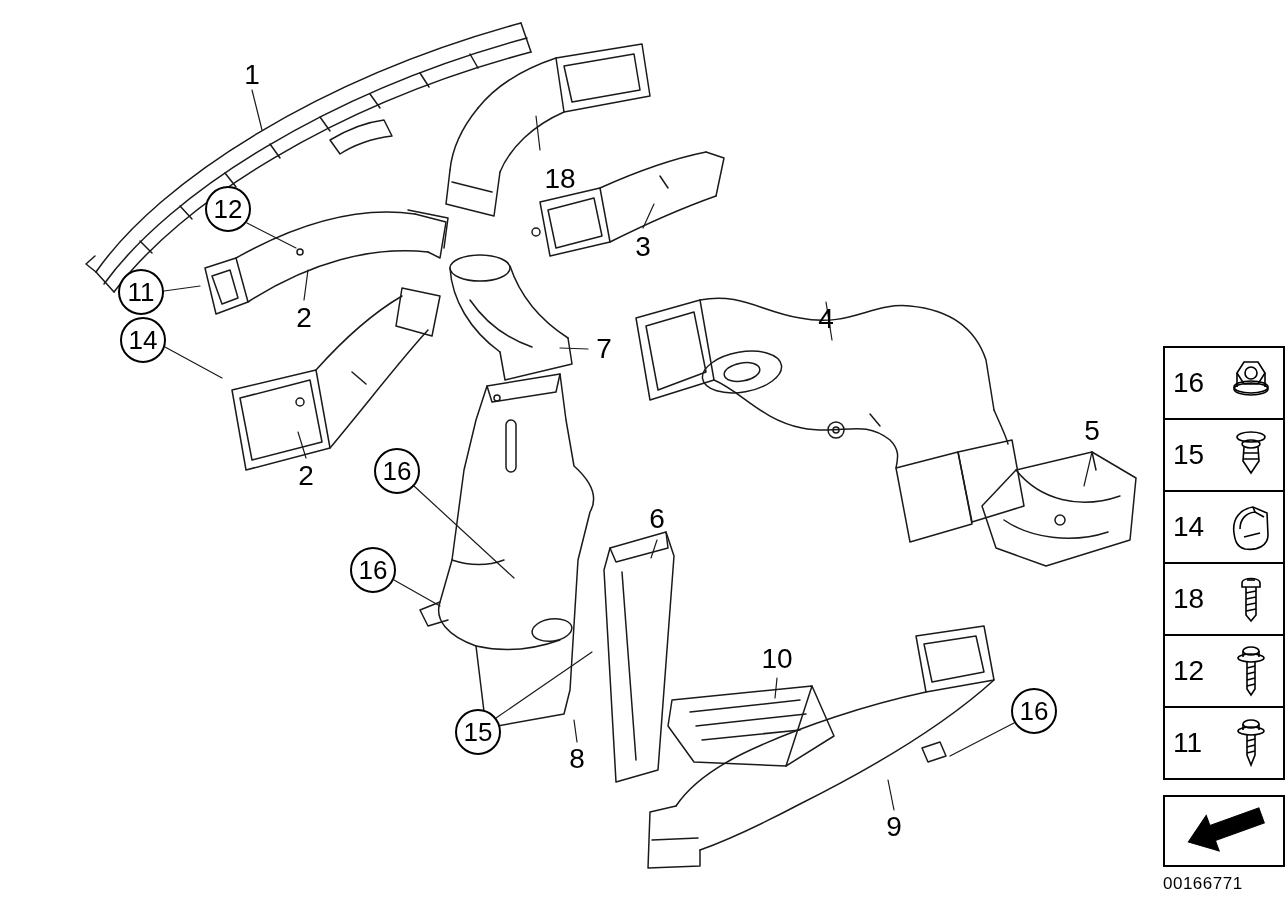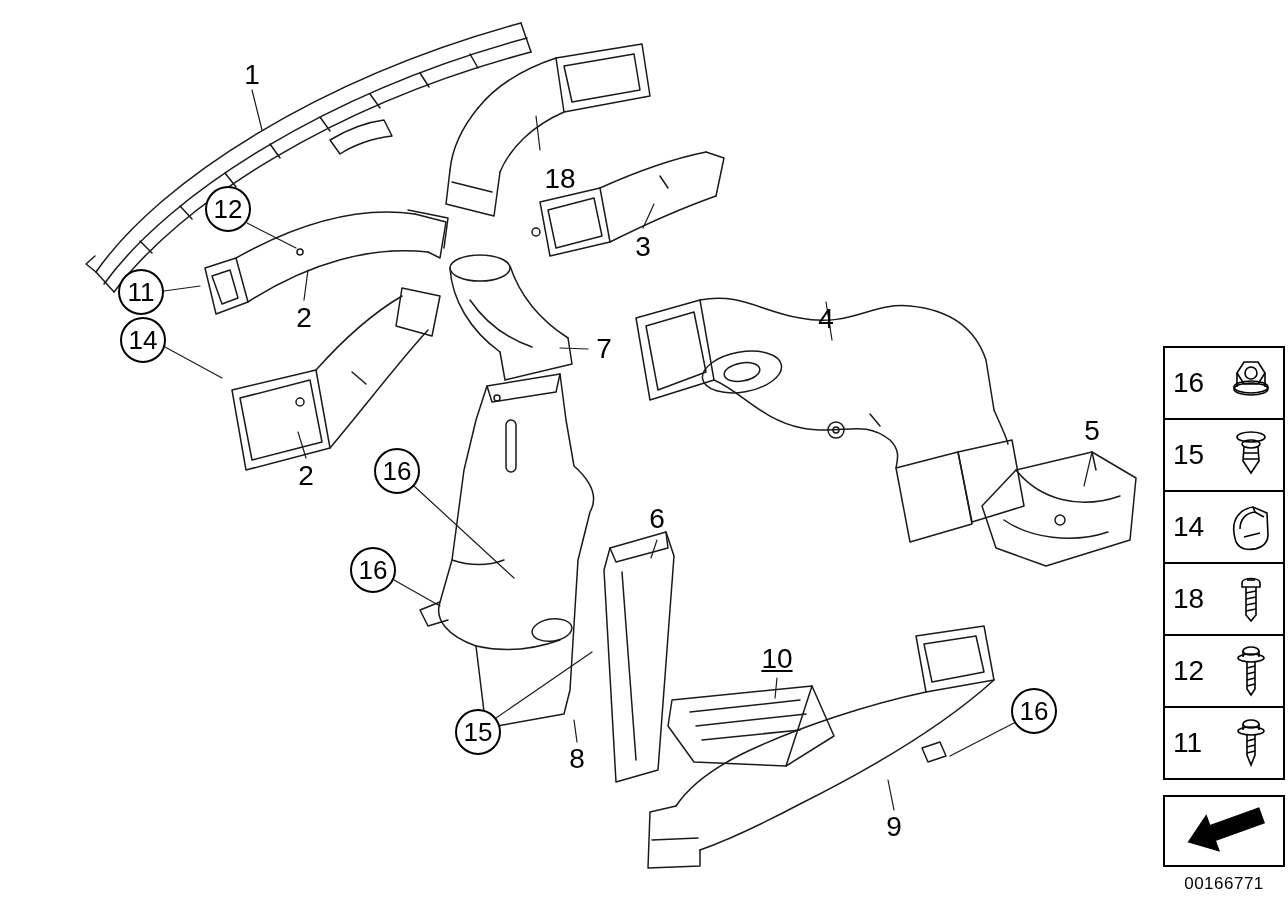--- a/index.html
+++ b/index.html
@@ -25,21 +25,21 @@
   }
   .legend-box + .legend-box{margin-top:-2px;}
   .legend-num{font-size:28px;padding-left:8px;width:46px;flex:none;}
   .legend-icon{flex:1;display:flex;align-items:center;justify-content:center;}
   .nav-box{
     position:absolute;left:1163px;top:795px;width:122px;height:72px;border:2px solid #000;
     background:#fff;box-sizing:border-box;display:flex;align-items:center;justify-content:center;
     cursor:pointer;
   }
   .diagram-id{
-    position:absolute;left:1163px;top:874px;width:122px;text-align:center;
+    position:absolute;left:1163px;top:874px;width:122px;text-align:left;
     font-size:17px;letter-spacing:.5px;
   }
 </style>
 </head>
 <body>
 
 <div class="stage">
 
   <svg class="art" width="1288" height="910" viewBox="0 0 1288 910" fill="none" stroke="#1a1a1a" stroke-width="1.5" stroke-linejoin="round" stroke-linecap="round">
 
@@ -196,21 +196,21 @@
   <div class="labels-layer" id="labels-layer">
       <div class="part-label" style="left: 252px; top: 75px;">1</div>
       <div class="part-label" style="left: 540px; top: 179px; margin-left: 20px;">18</div>
       <div class="part-label" style="left: 643px; top: 247px;">3</div>
       <div class="part-label" style="left: 304px; top: 318px;">2</div>
       <div class="part-label" style="left: 604px; top: 349px;">7</div>
       <div class="part-label" style="left: 826px; top: 319px;">4</div>
       <div class="part-label" style="left: 306px; top: 476px;">2</div>
       <div class="part-label" style="left: 1092px; top: 431px;">5</div>
       <div class="part-label" style="left: 657px; top: 519px;">6</div>
-      <div class="part-label" style="left: 777px; top: 659px; text-decoration: underline;">10</div>
+      <div class="part-label" style="left: 777px; top: 659px;">10</div>
       <div class="part-label" style="left: 577px; top: 759px;">8</div>
       <div class="part-label" style="left: 894px; top: 827px;">9</div>
       <div class="balloon" style="left: 228px; top: 209px;">12</div>
       <div class="balloon" style="left: 141px; top: 292px;">11</div>
       <div class="balloon" style="left: 143px; top: 340px;">14</div>
       <div class="balloon" style="left: 397px; top: 471px;">16</div>
       <div class="balloon" style="left: 373px; top: 570px;">16</div>
       <div class="balloon" style="left: 478px; top: 732px;">15</div>
       <div class="balloon" style="left: 1034px; top: 711px;">16</div>
     </div>

